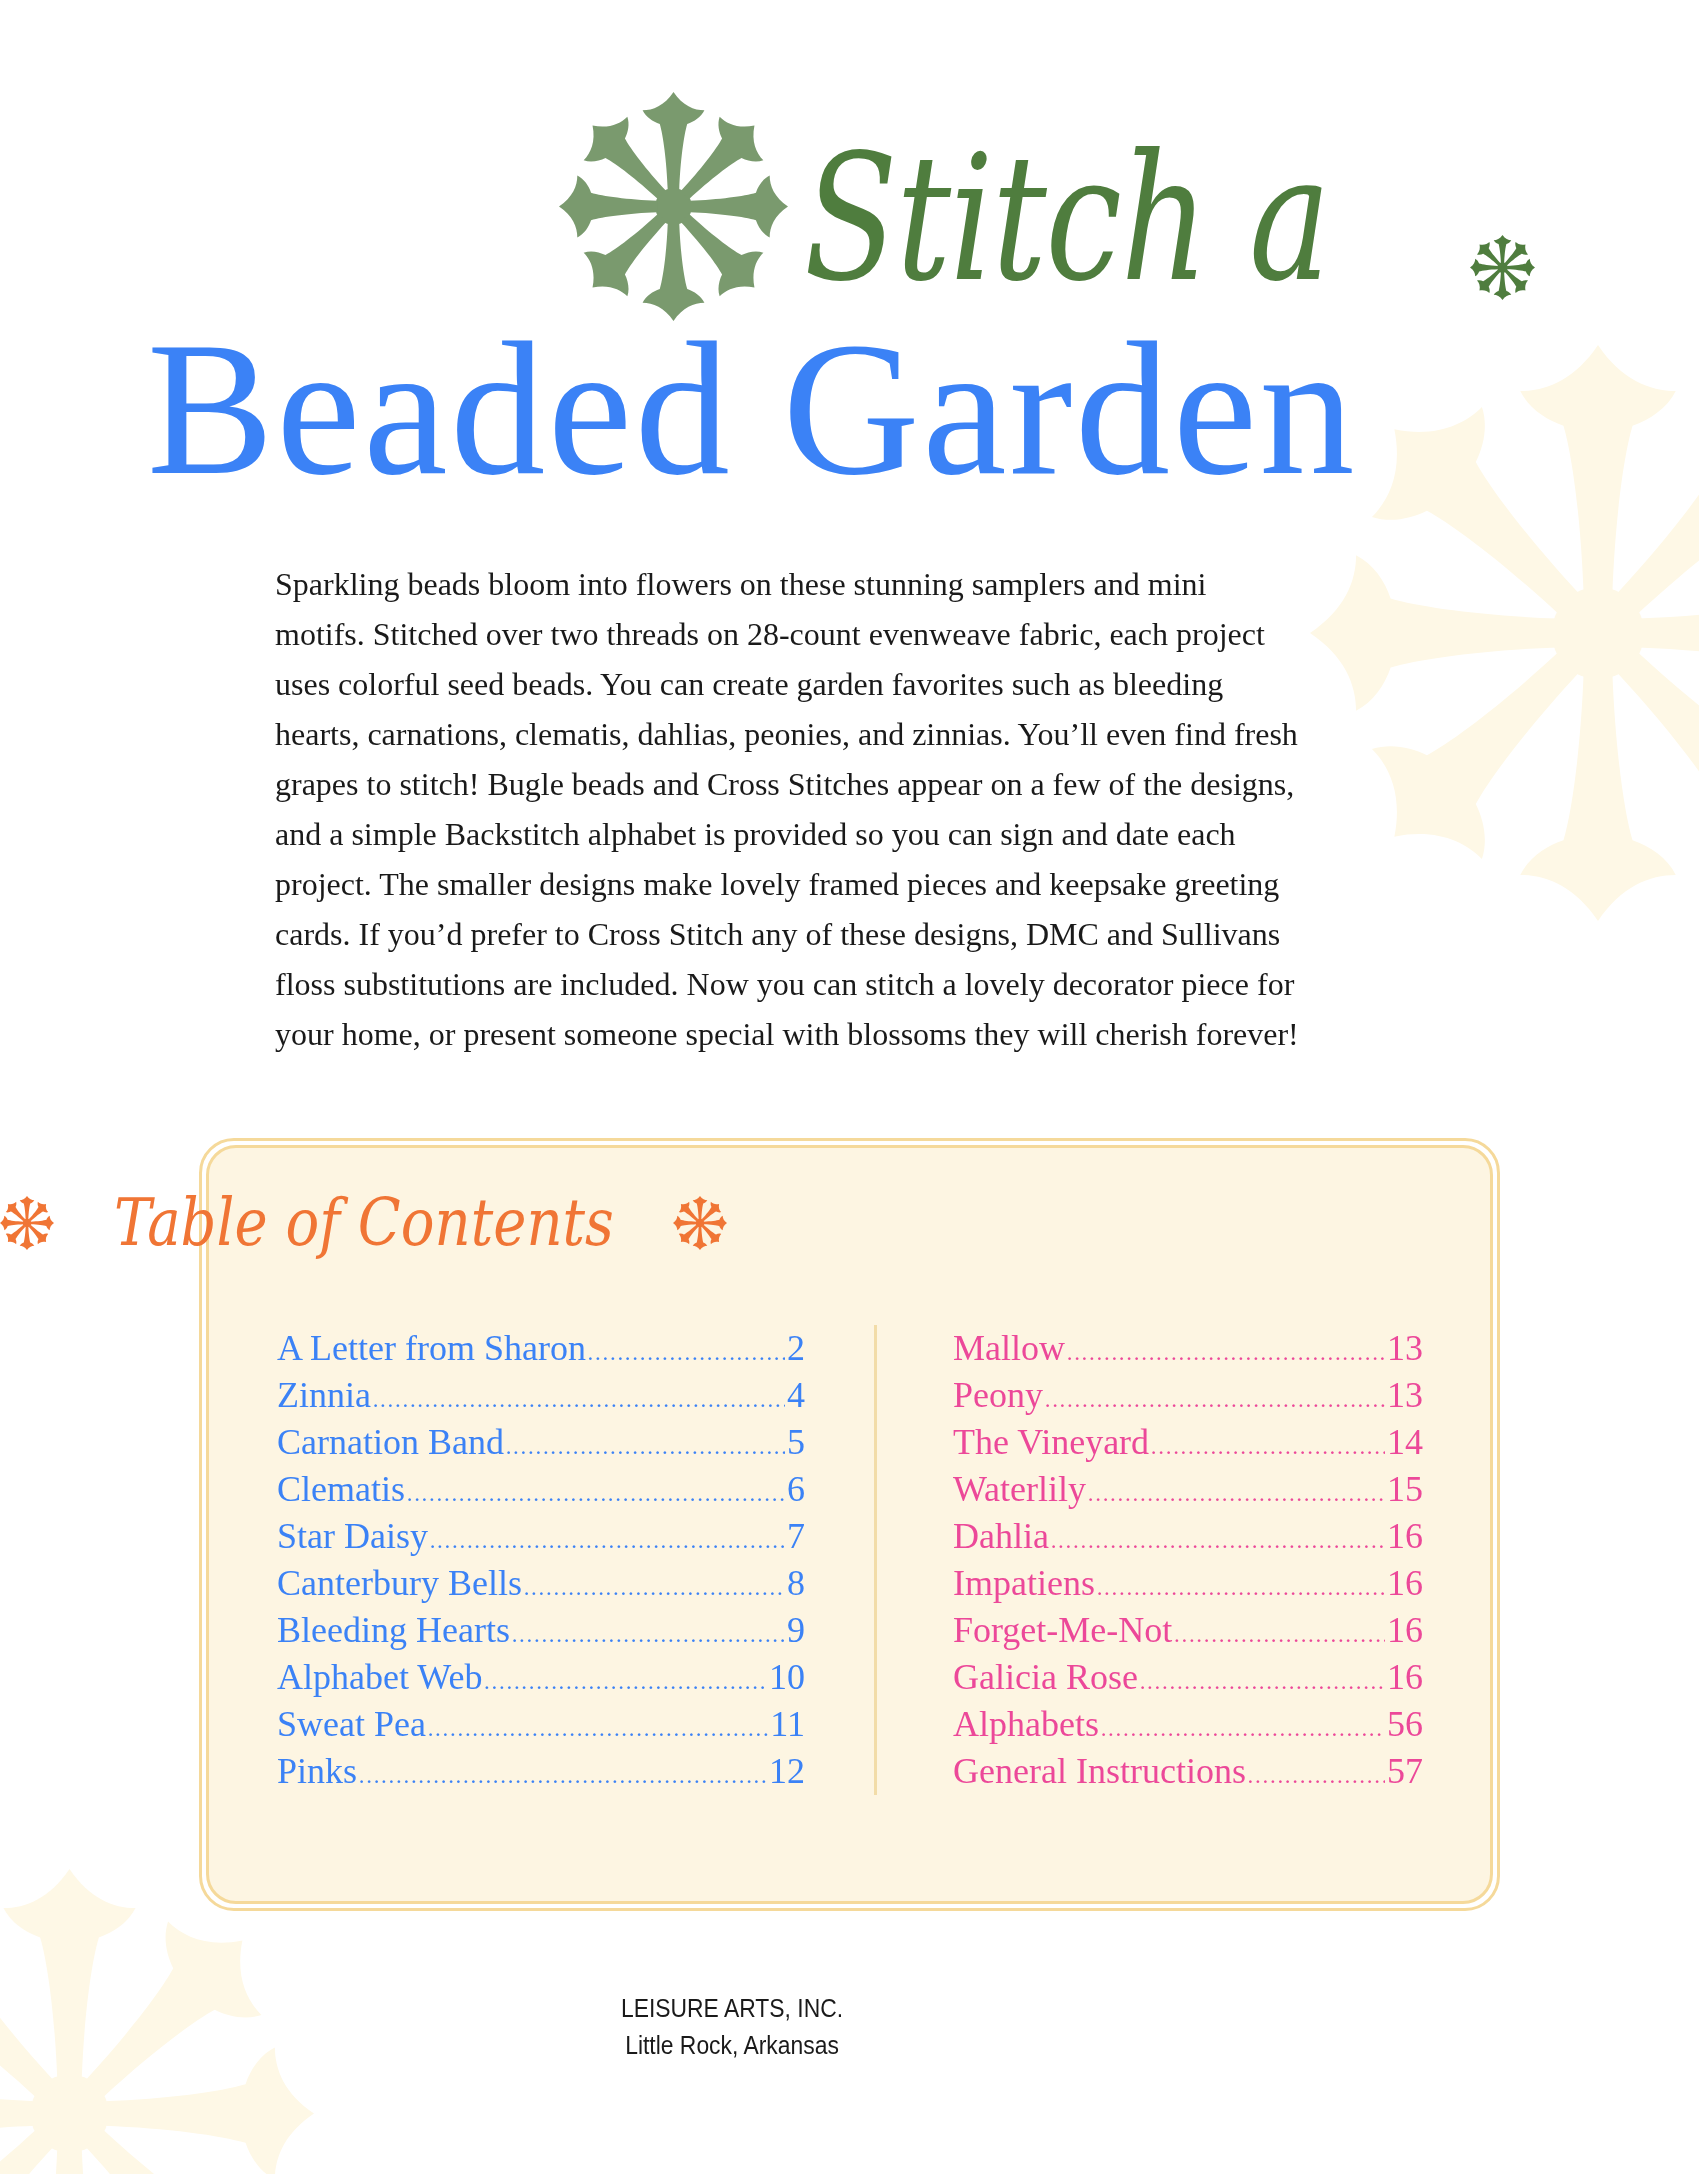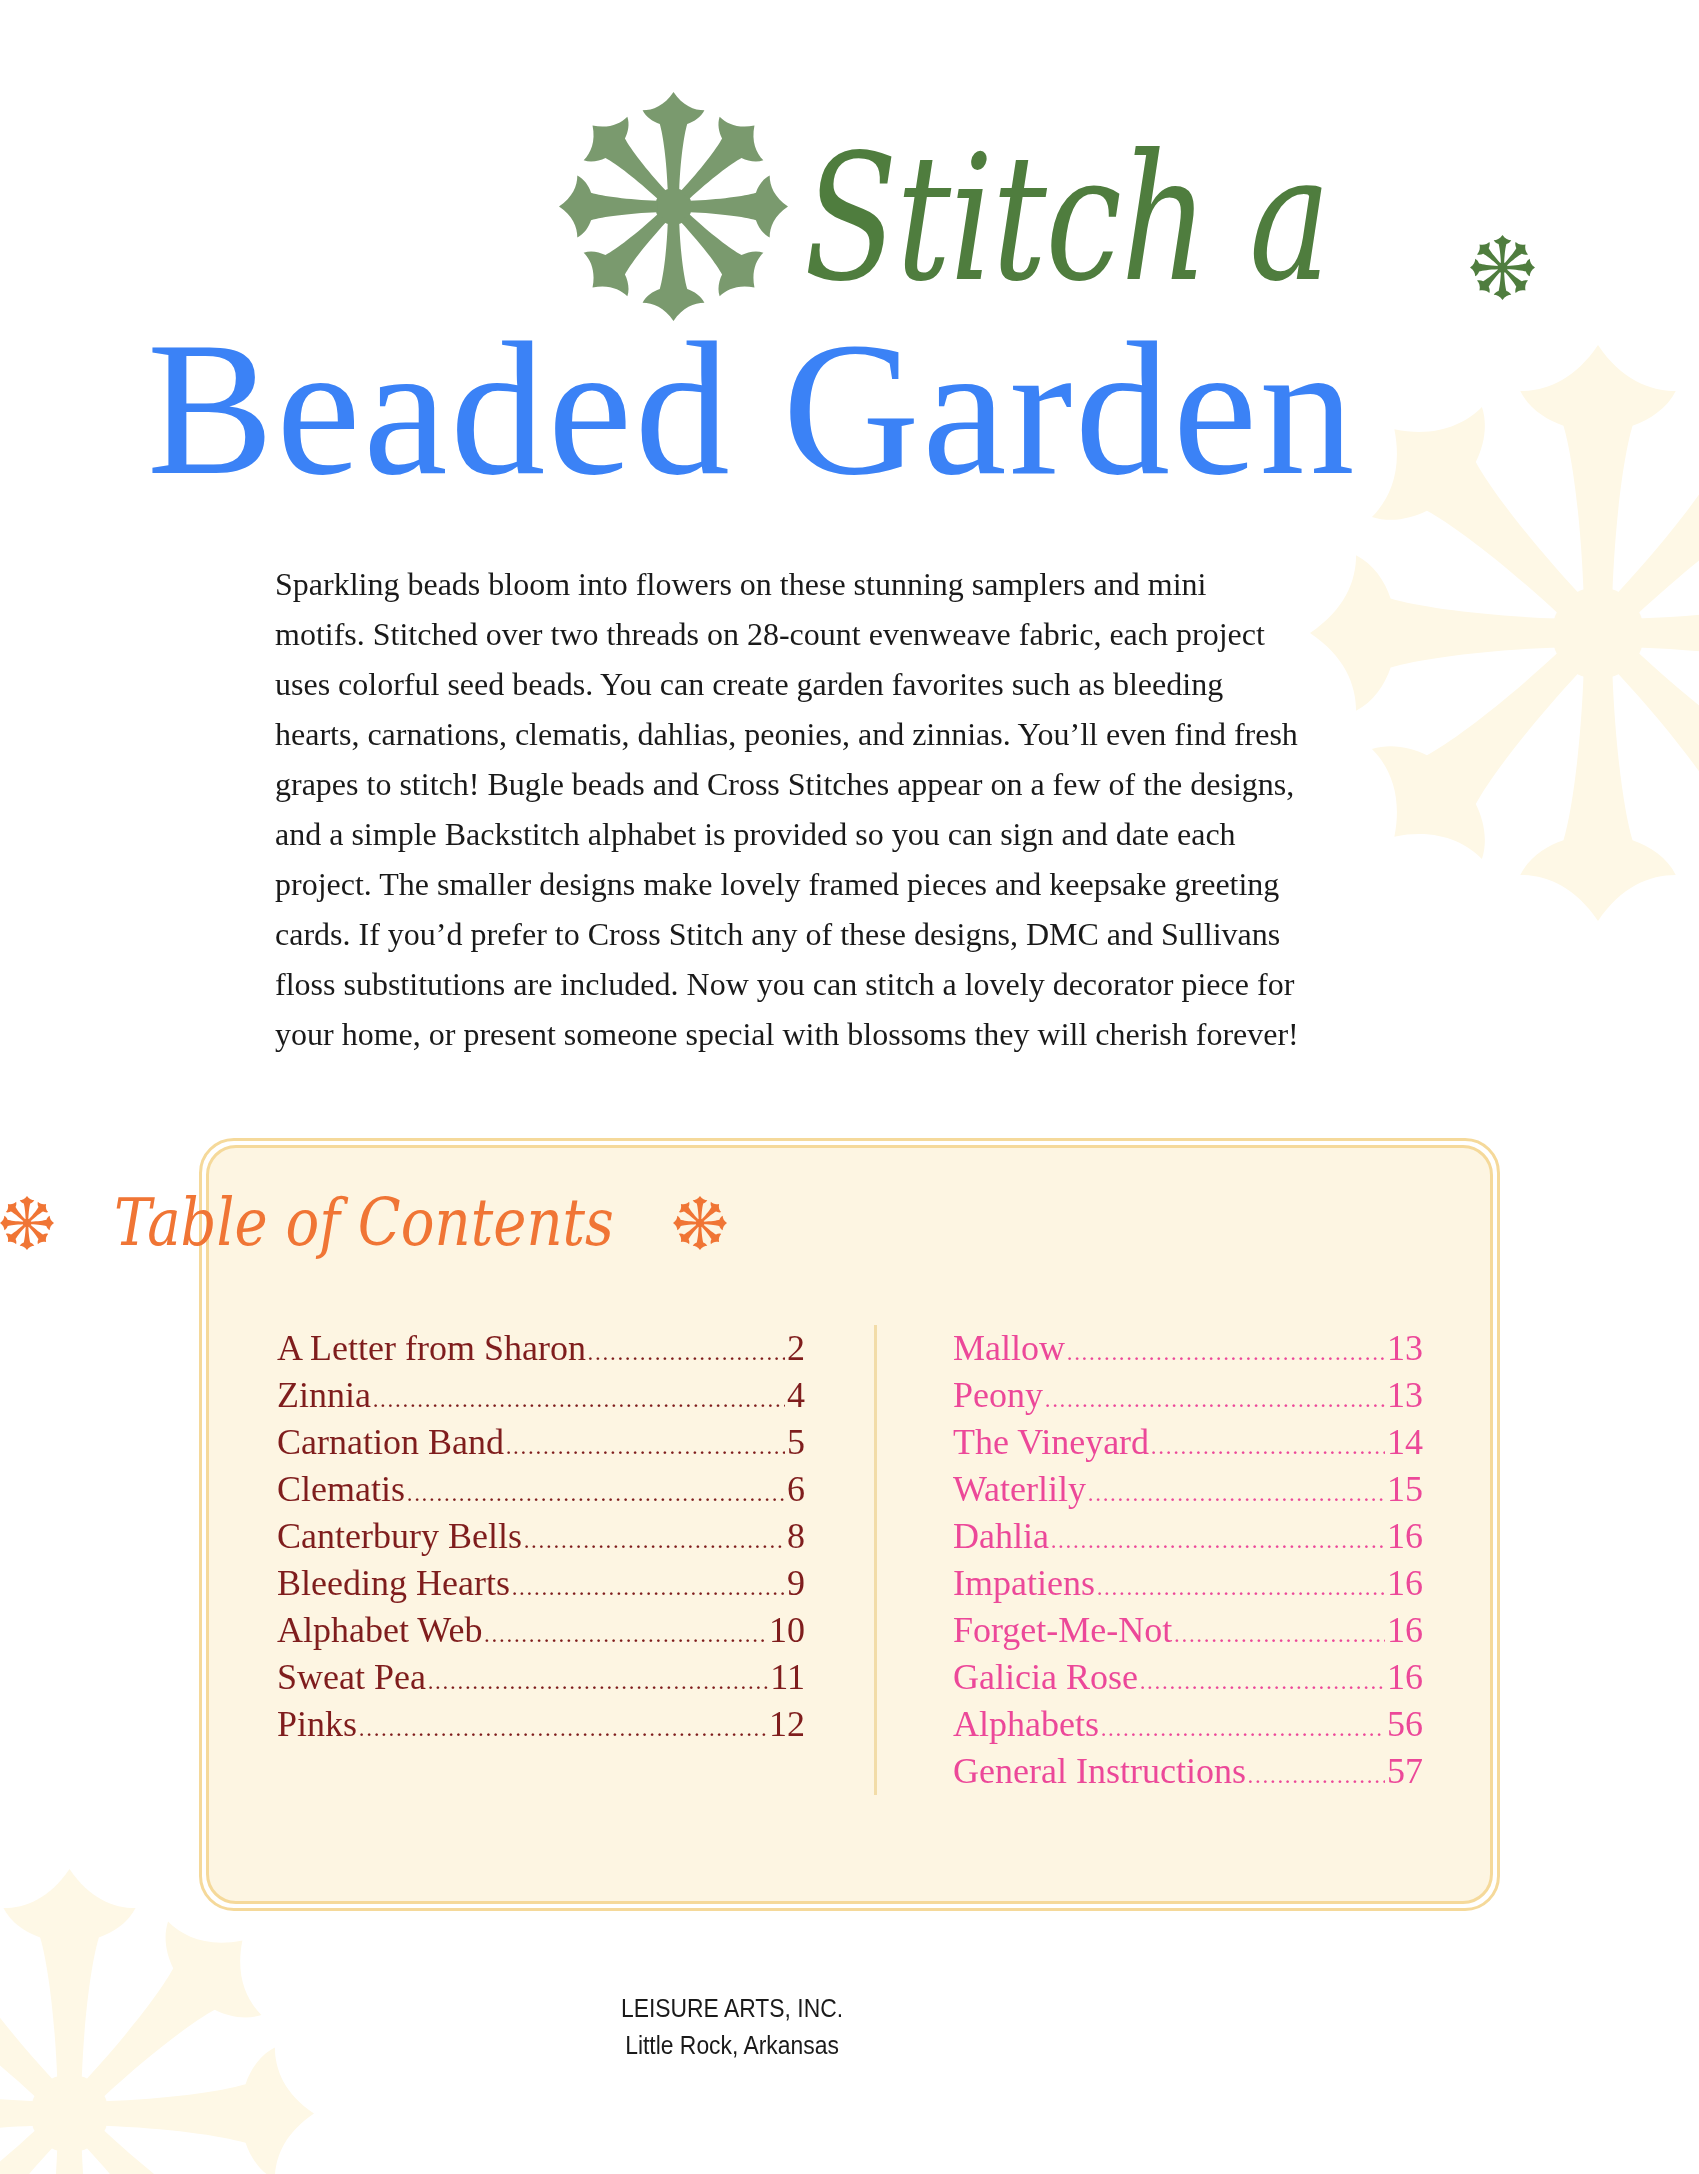--- a/index.html
+++ b/index.html
@@ -206,40 +206,45 @@
   <span class="heading-text" style="color:#f07535">Table of Contents</span>
   <span class="heading-flower">
     <svg viewBox="-100 -100 200 200" width="54" height="54">
         <use href="#flower-sym" x="-100" y="-100" width="200" height="200" fill="#f07535"></use>
       </svg>
   </span>
 </div>
 
 <div class="abs toc-divider"></div>
 
-<div class="abs toc-col left" style="color:#7f1d1d">
+<div class="abs toc-col left" style="color:#3b82f6">
   <div class="toc-row">
       <span class="t-title">A Letter from Sharon</span>
       <span class="t-leader"></span>
       <span class="t-page">2</span>
     </div>
   <div class="toc-row">
       <span class="t-title">Zinnia</span>
       <span class="t-leader"></span>
       <span class="t-page">4</span>
     </div>
   <div class="toc-row">
       <span class="t-title">Carnation Band</span>
       <span class="t-leader"></span>
       <span class="t-page">5</span>
     </div>
   <div class="toc-row">
       <span class="t-title">Clematis</span>
       <span class="t-leader"></span>
       <span class="t-page">6</span>
+    </div>
+  <div class="toc-row">
+      <span class="t-title">Star Daisy</span>
+      <span class="t-leader"></span>
+      <span class="t-page">7</span>
     </div>
   <div class="toc-row">
       <span class="t-title">Canterbury Bells</span>
       <span class="t-leader"></span>
       <span class="t-page">8</span>
     </div>
   <div class="toc-row">
       <span class="t-title">Bleeding Hearts</span>
       <span class="t-leader"></span>
       <span class="t-page">9</span>

